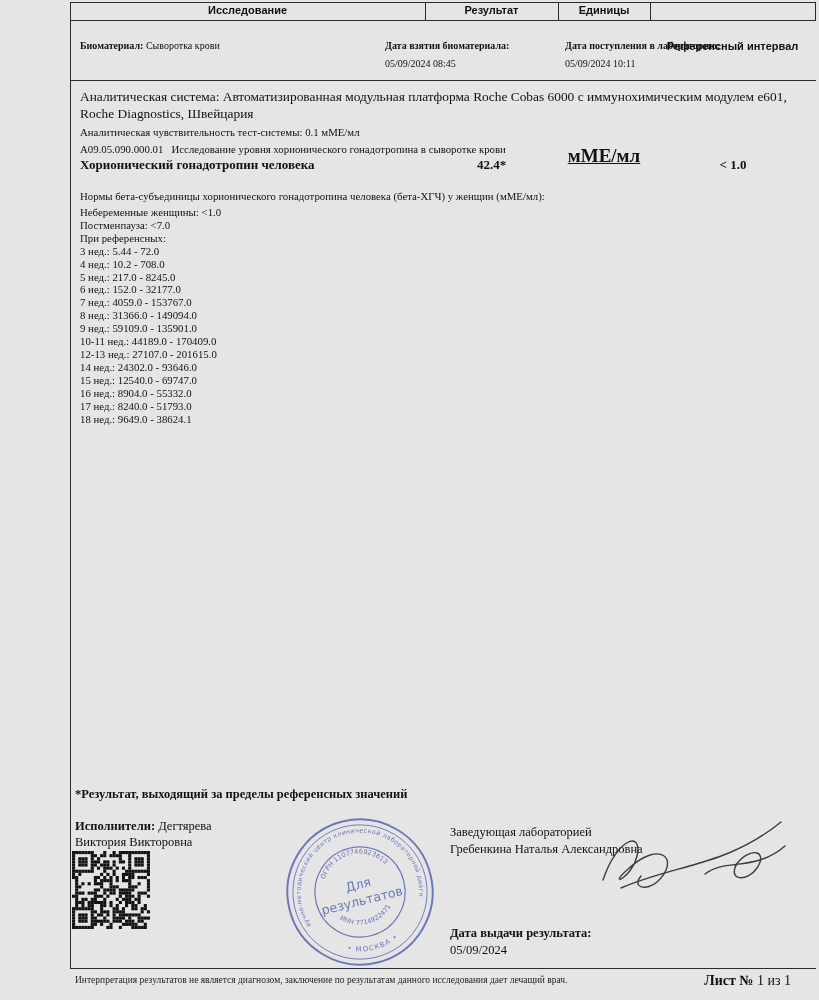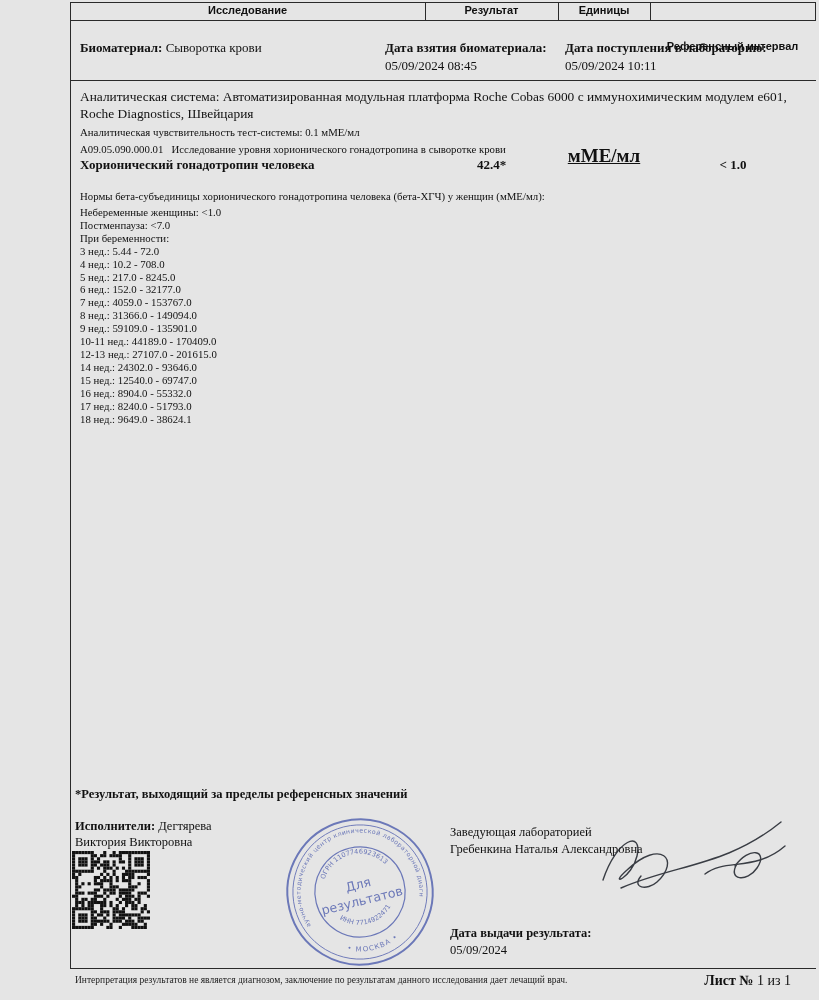--- a/index.html
+++ b/index.html
@@ -19,21 +19,21 @@
     font-family:"Liberation Sans", sans-serif;
     font-weight:bold;font-size:11px;
     text-align:center;color:#101010;
   }
   .section-title{
     position:absolute;top:21px;left:0;right:0;
     text-align:center;font-weight:bold;font-size:14px;
     text-decoration:underline;letter-spacing:.3px;
   }
   .lbl{font-weight:bold;}
-  .meta-line{position:absolute;font-size:13px;}
+  .meta-line{position:absolute;font-size:10px;}
   .sys-block{position:absolute;left:80px;top:88px;width:712px;font-size:13.4px;line-height:17px;}
   .small-line{position:absolute;font-size:10.8px;}
   .result-name{position:absolute;left:80px;top:157px;font-weight:bold;font-size:13px;}
   .result-val{position:absolute;left:425px;top:157px;width:133px;text-align:center;font-weight:bold;font-size:13px;}
   .result-units{position:absolute;left:558px;top:145px;width:92px;text-align:center;font-weight:bold;font-size:19px;text-decoration:underline;}
   .result-ref{position:absolute;left:650px;top:157px;width:166px;text-align:center;font-weight:bold;font-size:13px;}
   .norms-title{position:absolute;left:80px;top:190px;font-size:10.8px;}
   .norms-list{position:absolute;left:80px;top:206px;font-size:10.8px;line-height:12.9px;}
   .oor-note{position:absolute;left:75px;top:787px;font-weight:bold;font-size:12.5px;}
   .executors{position:absolute;left:75px;top:818px;font-size:12.5px;line-height:16px;}
@@ -84,21 +84,21 @@
 
   <div class="result-name">Хорионический гонадотропин человека</div>
   <div class="result-val">42.4*</div>
   <div class="result-units">мМЕ/мл</div>
   <div class="result-ref">&lt; 1.0</div>
 
   <div class="norms-title">Нормы бета-субъединицы хорионического гонадотропина человека (бета-ХГЧ) у женщин (мМЕ/мл):</div>
   <div class="norms-list">
       <div>Небеременные женщины: &lt;1.0</div>
       <div>Постменпауза: &lt;7.0</div>
-      <div>При беременности:</div>
+      <div>При референсных:</div>
       <div>3 нед.: 5.44 - 72.0</div>
       <div>4 нед.: 10.2 - 708.0</div>
       <div>5 нед.: 217.0 - 8245.0</div>
       <div>6 нед.: 152.0 - 32177.0</div>
       <div>7 нед.: 4059.0 - 153767.0</div>
       <div>8 нед.: 31366.0 - 149094.0</div>
       <div>9 нед.: 59109.0 - 135901.0</div>
       <div>10-11 нед.: 44189.0 - 170409.0</div>
       <div>12-13 нед.: 27107.0 - 201615.0</div>
       <div>14 нед.: 24302.0 - 93646.0</div>

